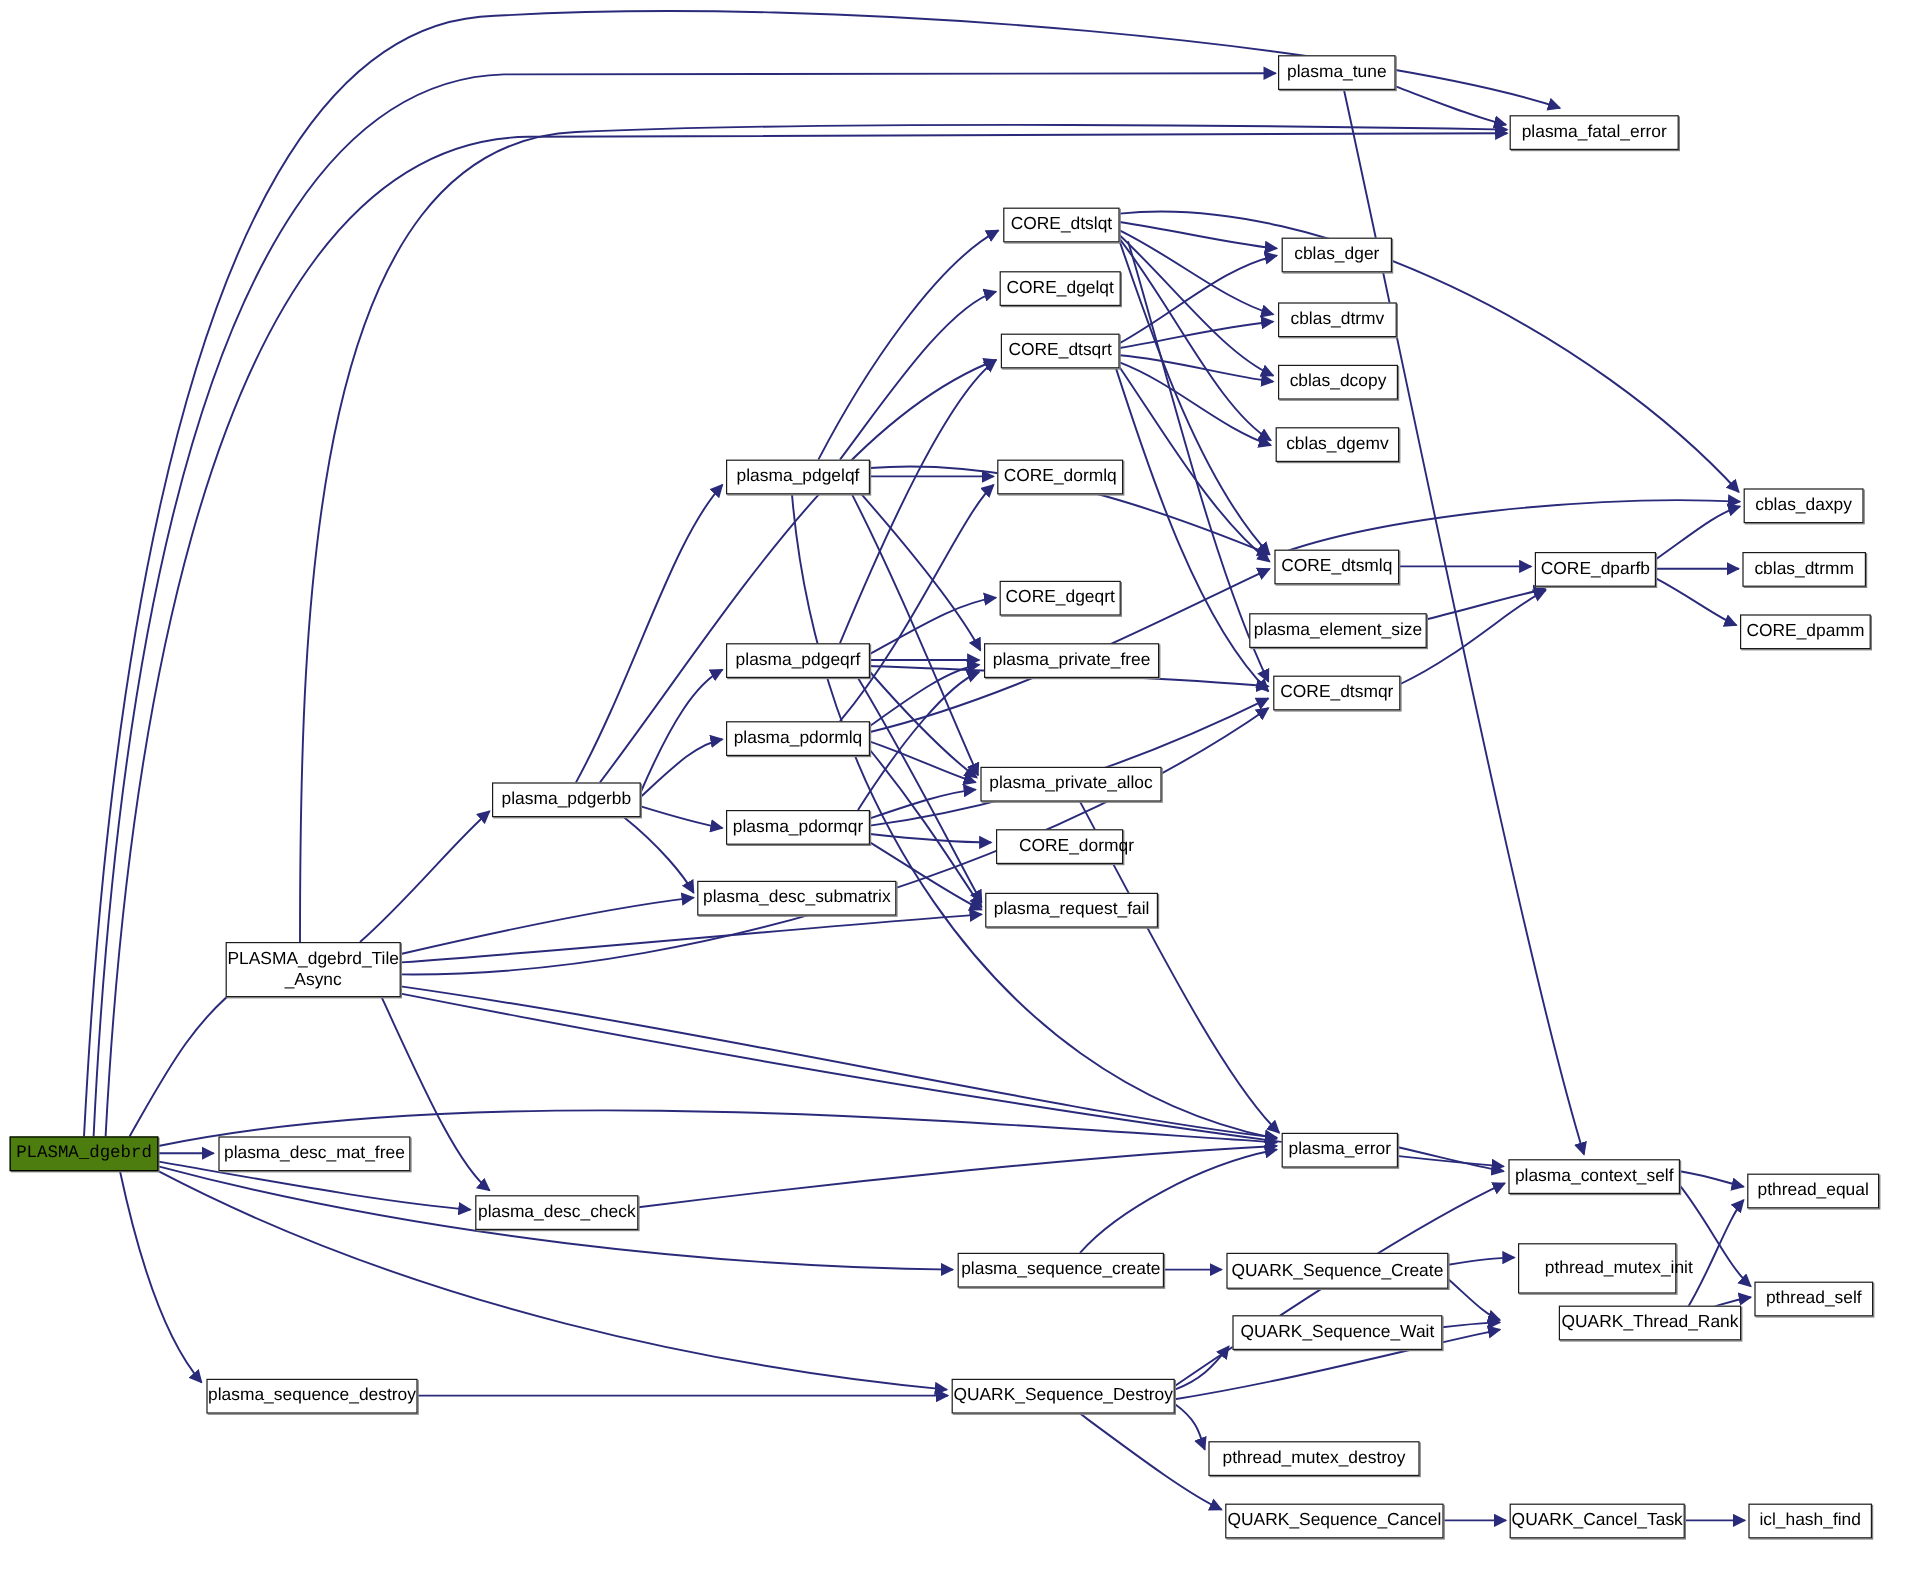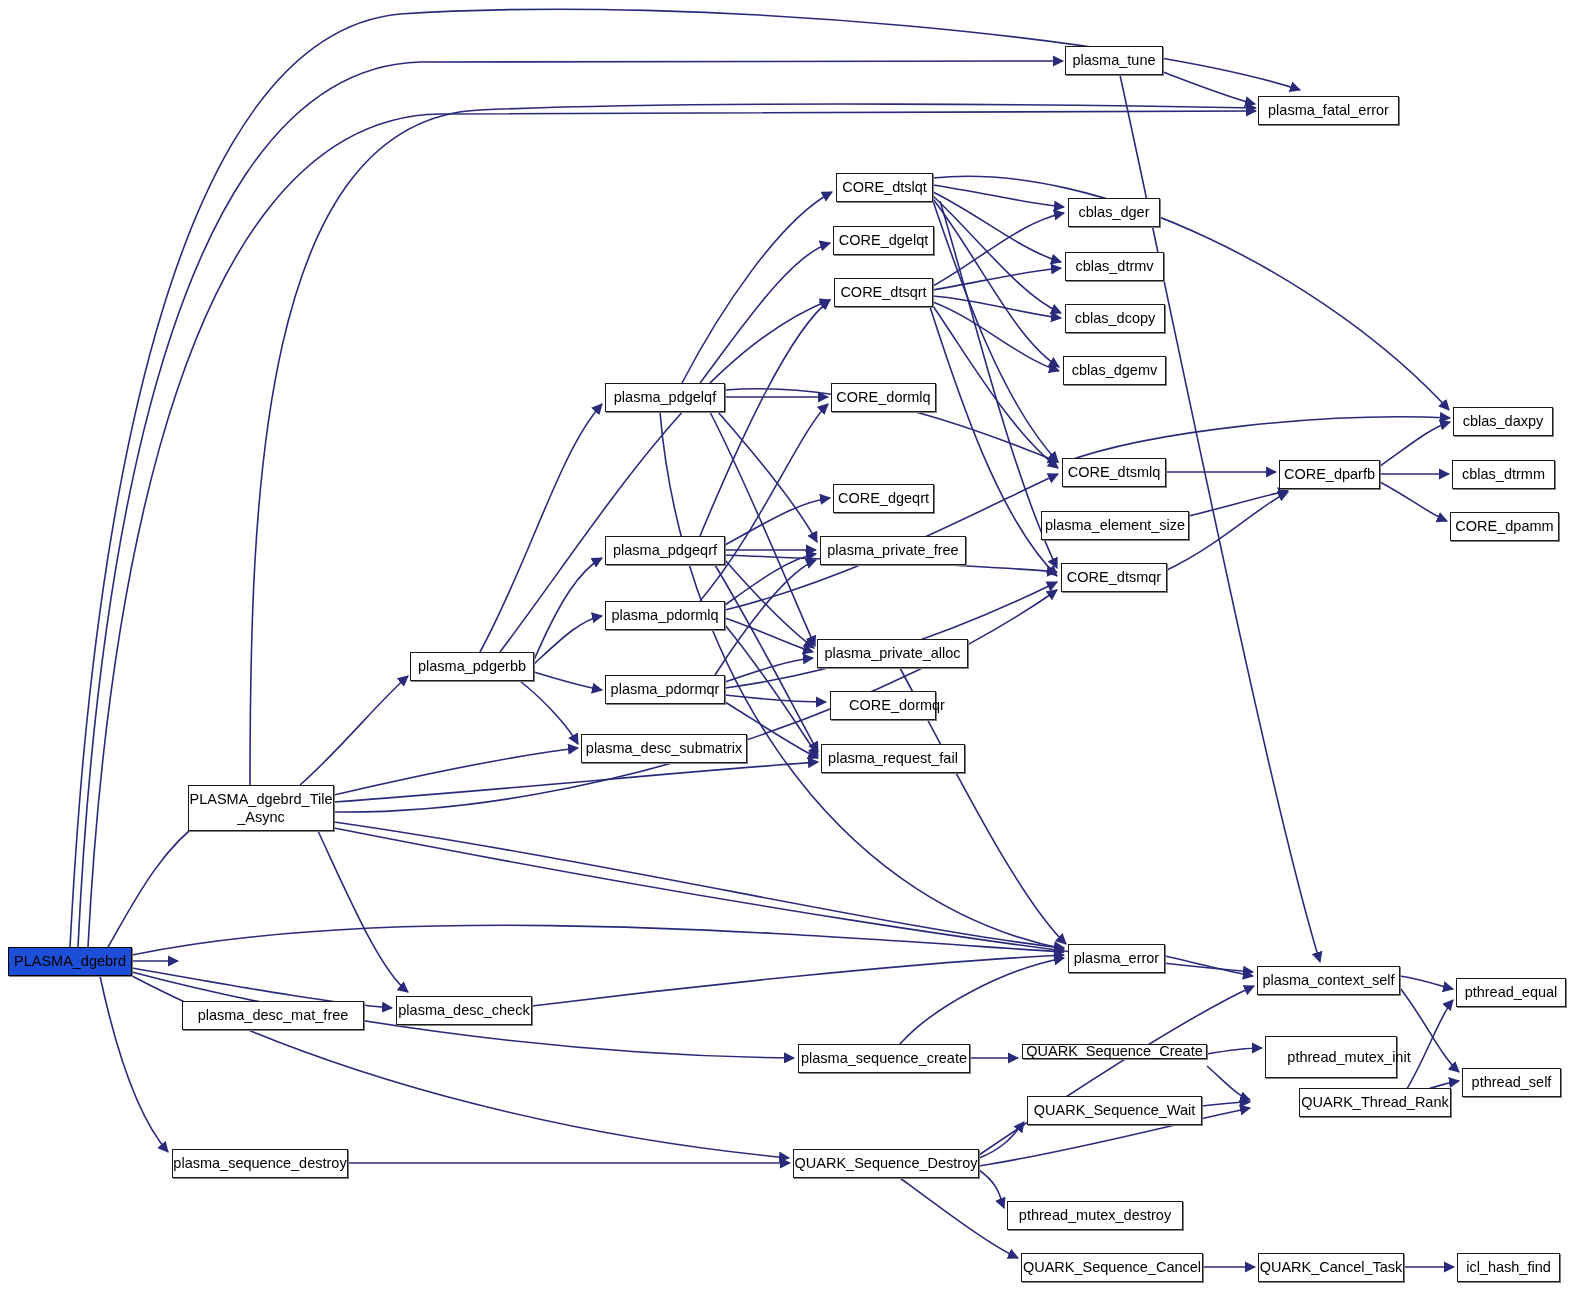--- a/index.html
+++ b/index.html
@@ -27,22 +27,23 @@
     line-height:1.12;
     display:flex;
     align-items:center;
     justify-content:center;
     text-align:center;
     white-space:pre;
     box-shadow:1px 1px 0 0 #808080;
     z-index:5;
   }
   .node.root{
-    background:#1d4ed8;
+    background:#4d7c0f;
     border-color:#000000;
+    font-family:Liberation Mono, monospace;
   }
   .node.twoline{ line-height:1.25; }
 </style>
 </head>
 <body>
 
 <div id="canvas">
   <svg id="edges" viewBox="0 0 1592 1308">
     <defs>
       <marker id="arrow" viewBox="0 0 10 10" refX="9" refY="5" markerWidth="7" markerHeight="7" orient="auto-start-reverse">
@@ -136,21 +137,21 @@
         <path d="M 1203 1267 L 1255 1267" marker-end="url(#arrow)"></path>
         <path d="M 1404 1267 L 1454 1267" marker-end="url(#arrow)"></path>
         <path d="M 348 1163 L 790 1163" marker-end="url(#arrow)"></path>
         <path d="M 532 1006 C 700 985 920 962 1064 955" marker-end="url(#arrow)"></path>
         <path d="M 900 668 C 960 780 1020 900 1066 944" marker-end="url(#arrow)"></path>
         <path d="M 660 412 C 680 650 820 900 1064 949" marker-end="url(#arrow)"></path>
       </g>
   </svg>
   <div id="node-layer">
       <div class="node root" style="left: 8px; top: 947px; width: 124px; height: 29px;">PLASMA_dgebrd</div>
-      <div class="node" style="left: 182px; top: 1001px; width: 182px; height: 29px;">plasma_desc_mat_free</div>
+      <div class="node" style="left: 182px; top: 947px; width: 160px; height: 29px;">plasma_desc_mat_free</div>
       <div class="node twoline" style="left: 188px; top: 785px; width: 146px; height: 46px;">PLASMA_dgebrd_Tile
 _Async</div>
       <div class="node" style="left: 396px; top: 996px; width: 136px; height: 29px;">plasma_desc_check</div>
       <div class="node" style="left: 172px; top: 1149px; width: 176px; height: 29px;">plasma_sequence_destroy</div>
       <div class="node" style="left: 410px; top: 652px; width: 124px; height: 29px;">plasma_pdgerbb</div>
       <div class="node" style="left: 605px; top: 383px; width: 120px; height: 29px;">plasma_pdgelqf</div>
       <div class="node" style="left: 605px; top: 536px; width: 120px; height: 29px;">plasma_pdgeqrf</div>
       <div class="node" style="left: 605px; top: 601px; width: 120px; height: 29px;">plasma_pdormlq</div>
       <div class="node" style="left: 605px; top: 675px; width: 120px; height: 29px;">plasma_pdormqr</div>
       <div class="node" style="left: 581px; top: 734px; width: 166px; height: 29px;">plasma_desc_submatrix</div>
@@ -174,21 +175,21 @@
       <div class="node" style="left: 1453px; top: 407px; width: 100px; height: 29px;">cblas_daxpy</div>
       <div class="node" style="left: 1452px; top: 460px; width: 103px; height: 29px;">cblas_dtrmm</div>
       <div class="node" style="left: 1450px; top: 512px; width: 109px; height: 29px;">CORE_dpamm</div>
       <div class="node" style="left: 1065px; top: 46px; width: 98px; height: 29px;">plasma_tune</div>
       <div class="node" style="left: 1258px; top: 96px; width: 141px; height: 29px;">plasma_fatal_error</div>
       <div class="node" style="left: 1068px; top: 944px; width: 97px; height: 29px;">plasma_error</div>
       <div class="node" style="left: 1257px; top: 966px; width: 143px; height: 29px;">plasma_context_self</div>
       <div class="node" style="left: 1456px; top: 978px; width: 110px; height: 29px;">pthread_equal</div>
       <div class="node" style="left: 1462px; top: 1068px; width: 99px; height: 29px;">pthread_self</div>
       <div class="node" style="left: 798px; top: 1044px; width: 172px; height: 29px;">plasma_sequence_create</div>
-      <div class="node" style="left: 1022px; top: 1044px; width: 185px; height: 15px;">QUARK_Sequence_Create</div>
+      <div class="node" style="left: 1022px; top: 1044px; width: 185px; height: 30px;">QUARK_Sequence_Create</div>
       <div class="node" style="left: 1265px; top: 1036px; width: 132px; height: 42px; padding-left: 36px;">pthread_mutex_init</div>
       <div class="node" style="left: 1253px; top: 1088px; width: 152px; height: 29px; margin-left: 46px;">QUARK_Thread_Rank</div>
       <div class="node" style="left: 1027px; top: 1096px; width: 175px; height: 29px;">QUARK_Sequence_Wait</div>
       <div class="node" style="left: 793px; top: 1149px; width: 186px; height: 29px;">QUARK_Sequence_Destroy</div>
       <div class="node" style="left: 1007px; top: 1201px; width: 176px; height: 29px;">pthread_mutex_destroy</div>
       <div class="node" style="left: 1021px; top: 1253px; width: 182px; height: 29px;">QUARK_Sequence_Cancel</div>
       <div class="node" style="left: 1258px; top: 1253px; width: 146px; height: 29px;">QUARK_Cancel_Task</div>
       <div class="node" style="left: 1457px; top: 1253px; width: 103px; height: 29px;">icl_hash_find</div>
     </div>
 </div>

